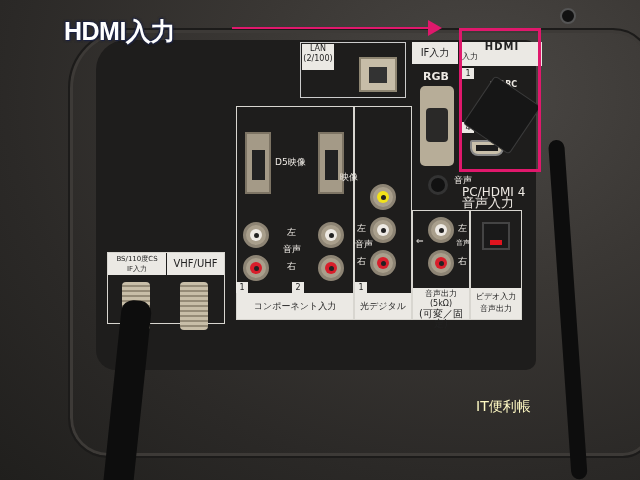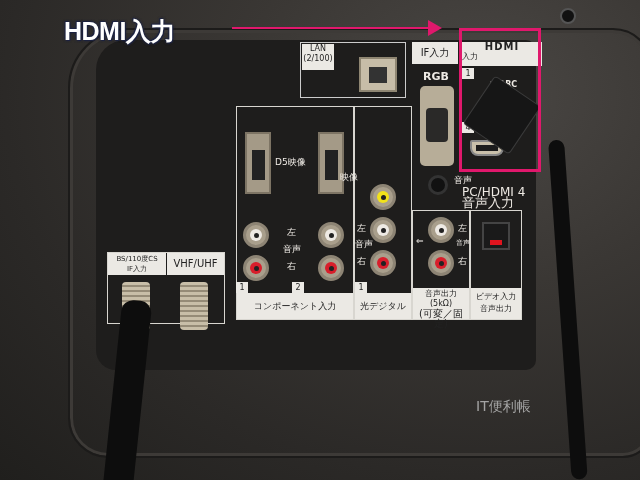--- a/index.html
+++ b/index.html
@@ -27,21 +27,21 @@
   .yellow .in{background:#f2e21a}
   .jack{position:absolute;left:428px;top:175px;width:20px;height:20px;border-radius:50%;background:#111;border:3px solid #333}
   .optical{position:absolute;left:482px;top:222px;width:28px;height:28px;background:#1a1a1a;border:2px solid #444}
   .optical:after{content:"";position:absolute;left:6px;top:16px;width:12px;height:5px;background:#e0141e}
   .fconn{position:absolute;width:28px;height:48px;background:repeating-linear-gradient(180deg,#c8bea8 0 3px,#958b77 3px 5px);border-radius:4px}
   .cable{position:absolute;background:#0d0d0d;border-radius:12px}
   .hdmi-plug{position:absolute;left:474px;top:86px;width:56px;height:58px;background:#161616;border-radius:4px;transform:rotate(34deg);border:1px solid #3a3a3a}
   .hdmi-port{position:absolute;left:470px;top:140px;width:34px;height:16px;background:#c9c0ab;border-radius:2px 2px 8px 8px;border:2px solid #888}
   .hdmi-port:after{content:"";position:absolute;left:4px;top:3px;width:22px;height:6px;background:#1c1c1c}
   .txt{position:absolute;color:#eeeae4;font-size:9px;white-space:nowrap}
-  .watermark{position:absolute;left:476px;top:398px;color:#a3a3a3;font-size:14px;font-family:"DejaVu Sans",sans-serif}
+  .watermark{position:absolute;left:476px;top:398px;color:#fef9c3;font-size:14px;font-family:"DejaVu Sans",sans-serif}
   .screw{position:absolute;left:560px;top:8px;width:16px;height:16px;border-radius:50%;background:#111;border:2px solid #555}
   .num{position:absolute;background:#ebe9e4;color:#222;font-size:8px;width:12px;height:11px;text-align:center;line-height:11px}
 </style>
 </head>
 <body>
 
 <div class="bg"></div>
 <div class="panel-outline"></div>
 <div class="panel"></div>
 <div class="screw"></div>

